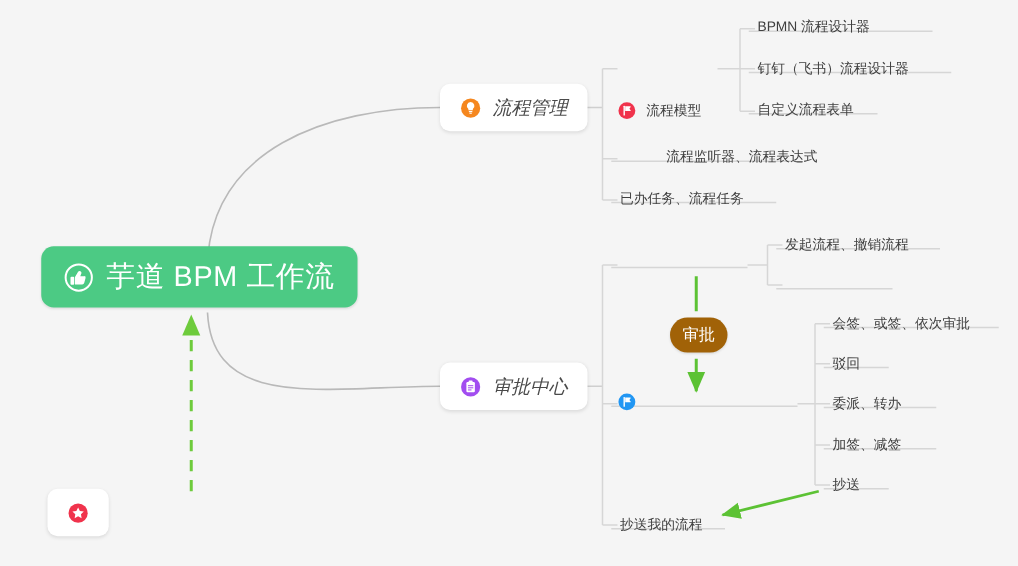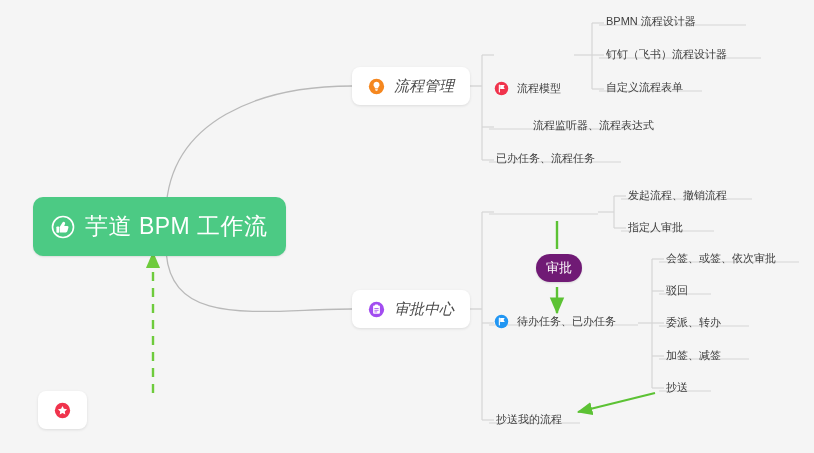--- a/index.html
+++ b/index.html
@@ -32,21 +32,21 @@
     display: flex;
     align-items: center;
     box-sizing: border-box;
     white-space: nowrap;
   }
   
   .root {
     background: #4cca84;
     border-radius: 10px;
     padding: 0 18px;
-    height: 59px;
+    height: 49px;
     color: #ffffff;
     font-size: 23px;
     letter-spacing: 0.5px;
     box-shadow: 0 1px 2px rgba(0,0,0,0.10);
   }
   .root .label { margin-left: 10px; }
   
   .card {
     background: #ffffff;
     border-radius: 8px;
@@ -63,21 +63,21 @@
     color: #404040;
     font-size: 11px;
     height: 30px;
     padding: 0 6px 0 2px;
     padding-bottom: 4px;
   }
   .leaf .label { margin-left: 0; }
   .leaf.with-icon .label { margin-left: 8px; }
   
   .pill {
-    background: #701a75;
+    background: #a16207;
     border-radius: 14px;
     color: #ffffff;
     font-size: 13px;
     height: 28px;
     padding: 0 10px;
     justify-content: center;
     box-shadow: 0 1px 2px rgba(0,0,0,0.12);
   }
   
   .ic {
@@ -227,33 +227,29 @@
         <rect x="7.5" y="12.4" width="3.3" height="0.95" fill="#a24df0"></rect>
       </svg>
     </span>
     <span class="label">审批中心</span>
   </div>
 
 
   <div class="node leaf" style="left:626px; top:182px;">
     <span class="label">发起流程、撤销流程</span>
   </div>
-  <div class="node leaf" style="left:626px; top:214px;">
-    <span class="label">指定人审批</span>
-  </div>
 
   <div class="node leaf with-icon" style="left:492px; top:308px;">
     <span class="ic">
       <svg width="15" height="15" viewBox="0 0 20 20">
         <circle cx="10" cy="10" r="9" fill="#2196f3"></circle>
         <rect x="6.4" y="4.8" width="1.5" height="10.4" rx="0.6" fill="#ffffff"></rect>
         <path d="M8.2 5.3 h5.4 a0.5 0.5 0 0 1 0.4 0.8 l-1.3 1.8 1.3 1.8 a0.5 0.5 0 0 1 -0.4 0.8 H8.2 z" fill="#ffffff"></path>
       </svg>
     </span>
-    <span class="label">待办任务、已办任务</span>
   </div>
 
   <div class="node leaf" style="left:664px; top:245px;">
     <span class="label">会签、或签、依次审批</span>
   </div>
   <div class="node leaf" style="left:664px; top:277px;">
     <span class="label">驳回</span>
   </div>
   <div class="node leaf" style="left:664px; top:309px;">
     <span class="label">委派、转办</span>

